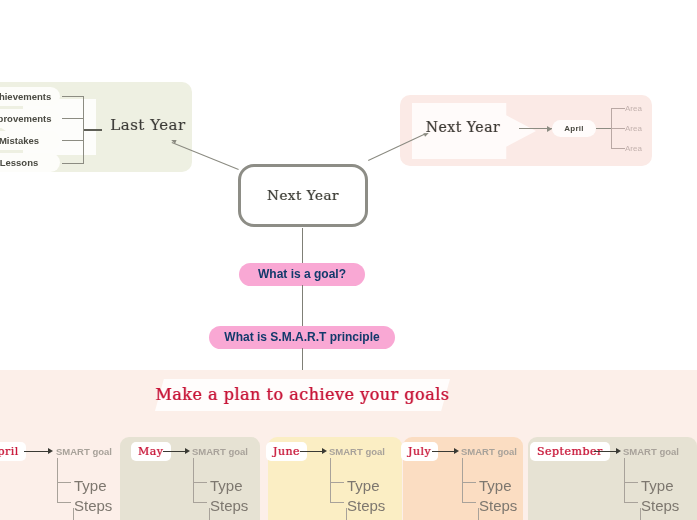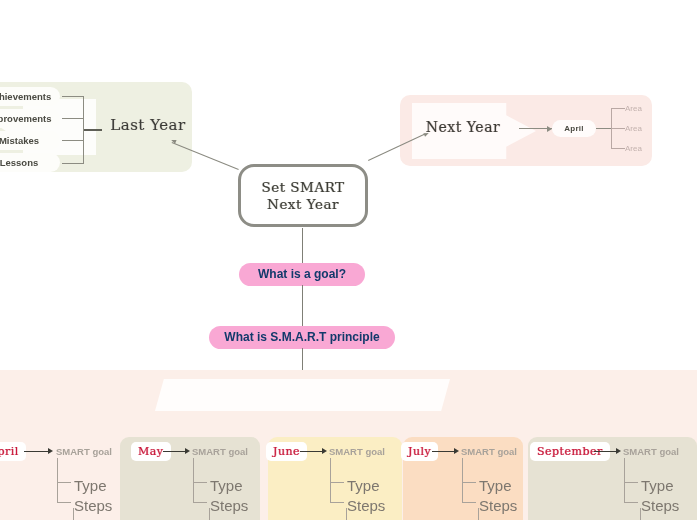--- a/index.html
+++ b/index.html
@@ -221,34 +221,34 @@
   <div class="area-label area-1">Area</div>
   <div class="area-label area-2">Area</div>
 
   <div class="diag diag-left"></div>
   <div class="diag-arrow-left"></div>
   <div class="diag diag-right"></div>
   <div class="diag-arrow-right"></div>
 
   <div class="center-node">
     <div class="center-text fancy">
-      <div>Set SMART</div>
       <div>Next Year</div>
     </div>
   </div>
 
   <div class="trunk trunk-1"></div>
   <div class="qpill qpill-1">What is a goal?</div>
   <div class="trunk trunk-2"></div>
   <div class="qpill qpill-2">What is S.M.A.R.T principle</div>
   <div class="trunk trunk-3"></div>
 
   <div class="bottom-section"></div>
 
   <div class="banner"></div>
+  <div class="banner-text fancy">Make a plan to achieve your goals</div>
 
   <div class="mcard mcard-0"></div>
   <div class="month-chip fancy" style="left:-18px;top:442px;">April</div>
   <div class="m-arrow-line" style="left:24px;top:451px;width:26px;"></div>
   <div class="m-arrow-head" style="left:48px;top:448px;"></div>
   <div class="smart-goal" style="left:56px;top:446px;">SMART goal</div>
   <div class="m-spine" style="left:57px;top:458px;height:44px;"></div>
   <div class="m-stub" style="left:57px;top:482px;"></div>
   <div class="m-sub" style="left:74px;top:477px;">Type</div>
   <div class="m-stub" style="left:57px;top:502px;"></div>

